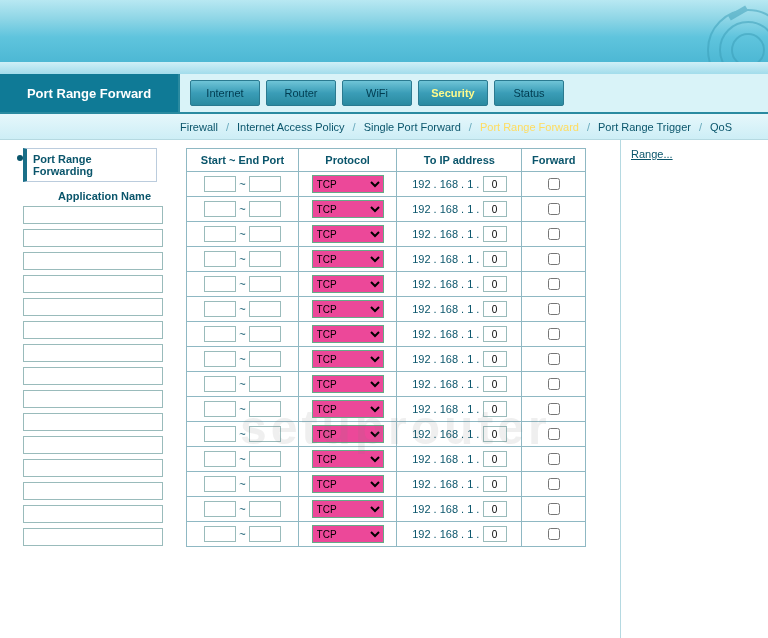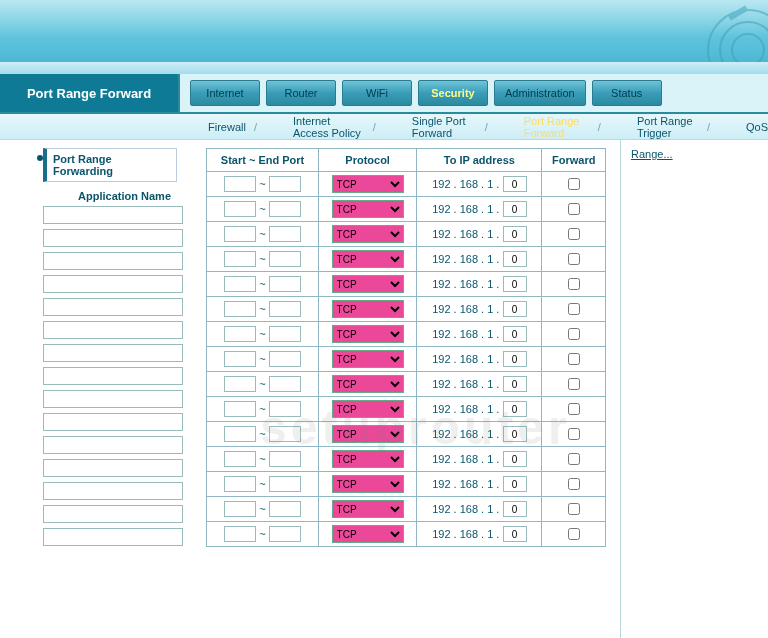--- a/index.html
+++ b/index.html
@@ -81,33 +81,32 @@
     height: 26px;
     display: flex;
     align-items: center;
     gap: 8px;
     padding-left: 180px;
     background: linear-gradient(to bottom,#e6f7fb,#cdeef6);
     border-bottom: 1px solid #b5d9e1;
     color: #0a556b;
     font-size: 11px;
   }
-  .subnav a { color: #0a556b; text-decoration: none; cursor:pointer;margin-left:28px; }
+  .subnav a { color: #0a556b; text-decoration: none; cursor:pointer; }
   .subnav span.sep { color: #6aaabd; }
   .subnav a.current { color: #ffdc5f; }
 
   .content-row {
     display: flex;
     align-items: flex-start;
     min-height: 510px;
   }
   .left-col {
     width: 180px;
     padding: 8px 23px;
-    margin-left: 20px;
   }
   .section-label {
     background: #fff;
     border: 1px solid #bcd;
     border-left: 4px solid #1a6f88;
     padding: 4px 6px;
     color: #0a556b;
     font-weight: bold;
     font-size: 11px;
     position: relative;
@@ -225,21 +224,20 @@
 </div>
 <div class="banner-bot"></div>
 
 <div class="nav-row">
   <div class="page-title-cell">Port Range Forward</div>
   <div class="tabs" id="tabs">
       <div class="tab">Internet</div>
       <div class="tab">Router</div>
       <div class="tab">WiFi</div>
       <div class="tab active">Security</div>
-      <div class="tab">Administration</div>
       <div class="tab">Status</div>
     </div>
 </div>
 
 <div class="subnav" id="subnav">
     <a>Firewall</a>
     <span class="sep"> / </span>
     <a>Internet Access Policy</a>
     <span class="sep"> / </span>
     <a>Single Port Forward</a>

